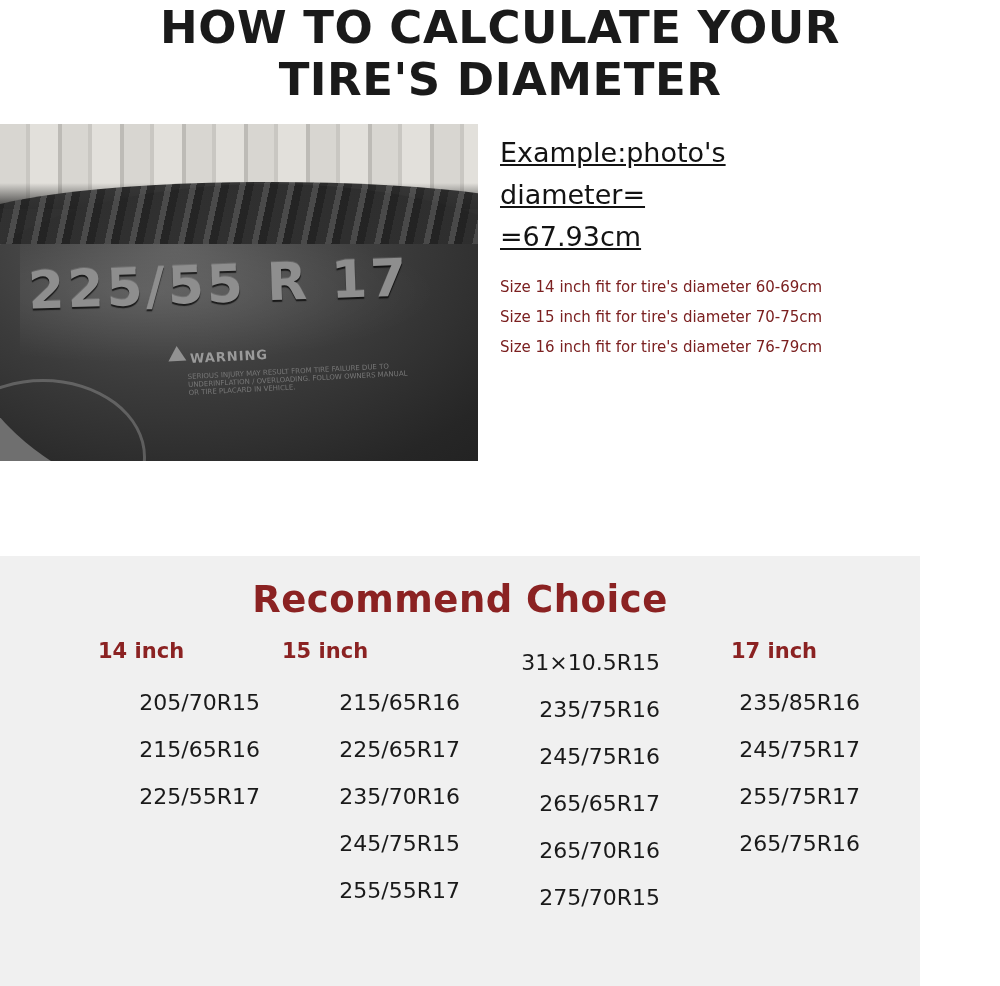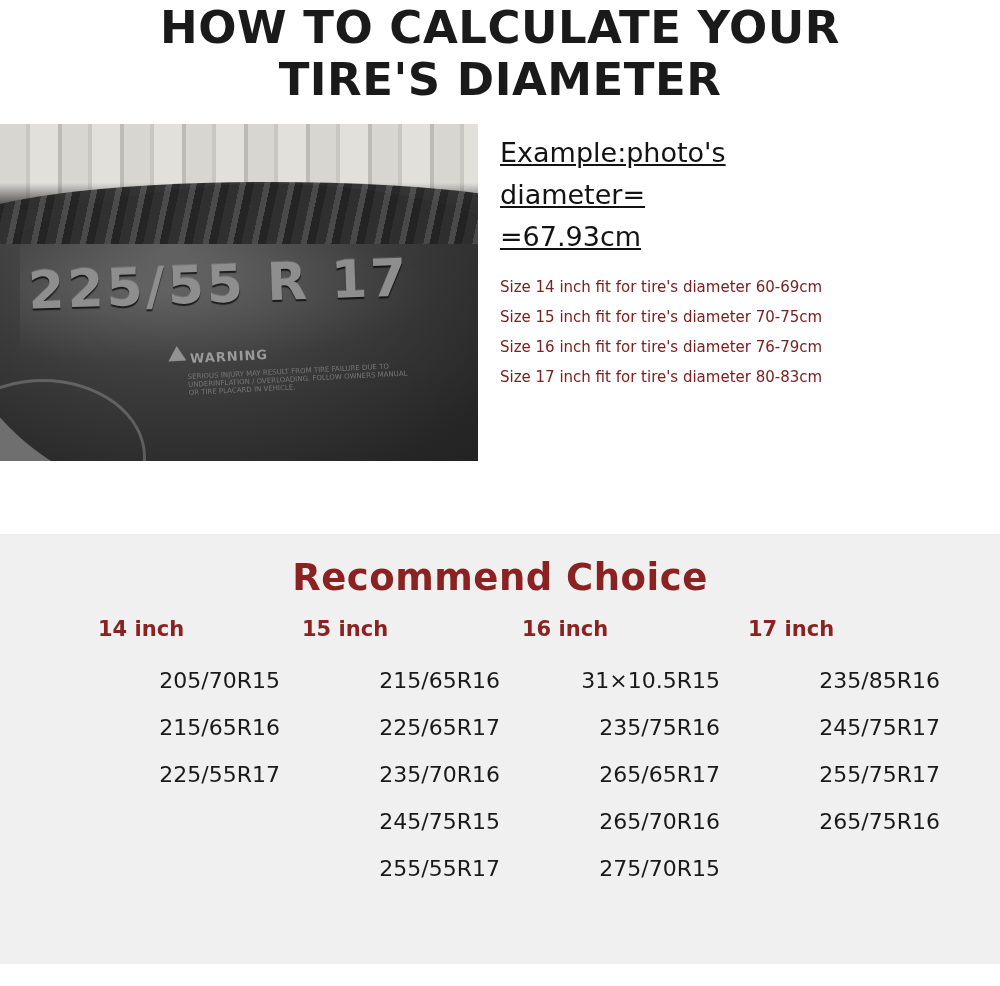--- a/index.html
+++ b/index.html
@@ -178,22 +178,22 @@
     font-size: 15px;
     line-height: 30px;
     color: #7b2020;
     white-space: nowrap;
   }
 
   
   .panel {
     position: absolute;
     left: 0;
-    top: 534px;
-    width: 1000px;
+    top: 556px;
+    width: 920px;
     height: 430px;
     background: #f0f0f0;
   }
   .panel-title {
     text-align: center;
     font-size: 37px;
     font-weight: bold;
     color: #8b2222;
     padding-top: 22px;
     letter-spacing: 0.5px;
@@ -210,21 +210,21 @@
   .col-head {
     font-size: 21px;
     font-weight: bold;
     color: #8b2222;
     margin-bottom: 16px;
     padding-left: 20px;
   }
   .col-1 .col-head { padding-left: 38px; }
   .col-2 .col-head { padding-left: 22px; }
   .col-3 .col-head { padding-left: 22px; }
-  .col-4 .col-head { padding-left: 28px; }
+  .col-4 .col-head { padding-left: 28px; text-align: center; }
   .col-item {
     font-size: 22px;
     line-height: 47px;
     color: #1a1a1a;
     padding-left: 18px;
     text-align: right;
   }
 </style>
 </head>
 <body>
@@ -252,21 +252,20 @@
 
     <div class="upper-text">
       <div class="example-line">Example:photo's</div>
       <div class="example-line">diameter=</div>
       <div class="example-line">=67.93cm</div>
 
       <div class="size-list">
         <div class="size-line">Size 14 inch fit for tire's diameter 60-69cm</div>
         <div class="size-line">Size 15 inch fit for tire's diameter 70-75cm</div>
         <div class="size-line">Size 16 inch fit for tire's diameter 76-79cm</div>
-        <div class="size-line">Size 17 inch fit for tire's diameter 80-83cm</div>
       </div>
     </div>
   </div>
 
   <div class="panel">
     <div class="panel-title">Recommend Choice</div>
 
     <div class="columns">
 
       <div class="col col-1">
@@ -279,23 +278,23 @@
       <div class="col col-2">
         <div class="col-head">15 inch</div>
         <div class="col-item">215/65R16</div>
         <div class="col-item">225/65R17</div>
         <div class="col-item">235/70R16</div>
         <div class="col-item">245/75R15</div>
         <div class="col-item">255/55R17</div>
       </div>
 
       <div class="col col-3">
-        <div class="col-head">16 inch</div>
         <div class="col-item">31×10.5R15</div>
         <div class="col-item">235/75R16</div>
+        <div class="col-item">245/75R16</div>
         <div class="col-item">265/65R17</div>
         <div class="col-item">265/70R16</div>
         <div class="col-item">275/70R15</div>
       </div>
 
       <div class="col col-4">
         <div class="col-head">17 inch</div>
         <div class="col-item">235/85R16</div>
         <div class="col-item">245/75R17</div>
         <div class="col-item">255/75R17</div>

